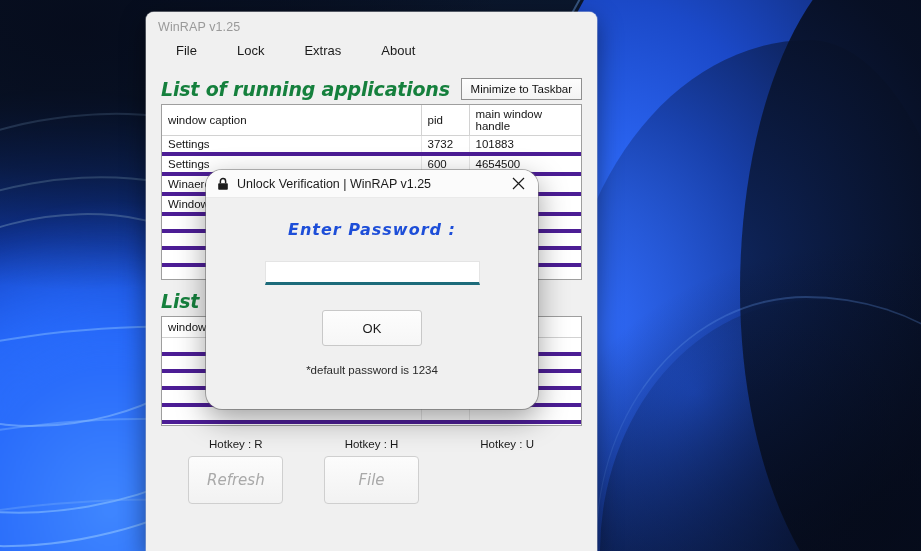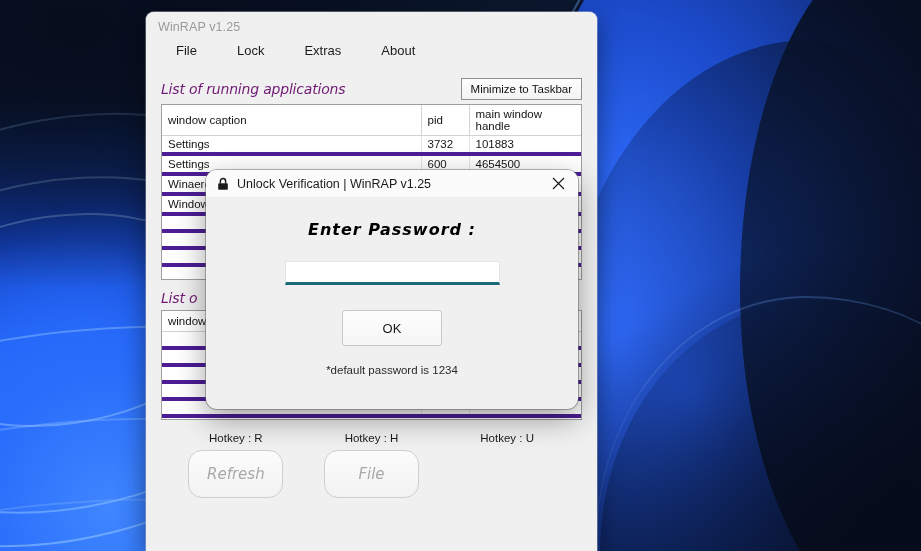--- a/index.html
+++ b/index.html
@@ -131,23 +131,23 @@
 
   .section-head {
     display: flex;
     align-items: center;
     justify-content: space-between;
     padding: 10px 15px 4px 15px;
   }
   .section-title {
     font-family: "DejaVu Sans", sans-serif;
     font-style: italic;
-    font-weight: normal;
-    font-size: 14px;
-    color: #701a75;
+    font-weight: bold;
+    font-size: 19px;
+    color: #15803d;
     letter-spacing: -0.2px;
   }
   .btn-taskbar {
     font-family: "Liberation Sans", sans-serif;
     font-size: 11.5px;
     color: #111;
     background: linear-gradient(#fdfdfd, #f3f3f3);
     border: 1px solid #8f8f8f;
     border-radius: 0;
     padding: 4px 9px;
@@ -206,38 +206,38 @@
   .hk-label {
     font-size: 11.5px;
     color: #1b1b1b;
     margin-bottom: 6px;
   }
   .hk-btn {
     width: 95px;
     height: 48px;
     background: linear-gradient(#fcfcfc, #f2f2f2);
     border: 1px solid #cfcfcf;
-    border-radius: 14px;
+    border-radius: 4px;
     font-family: "DejaVu Sans", sans-serif;
     font-style: italic;
     font-size: 15px;
     color: #a9a9a9;
     display: flex;
     align-items: center;
     justify-content: center;
     cursor: default;
   }
 
   
   #dialog {
     position: absolute;
     left: 206px; top: 170px;
-    width: 372px; height: 239px;
+    width: 332px; height: 239px;
     background: #f0f0f0;
-    border-radius: 11px;
+    border-radius: 16px;
     box-shadow: 0 10px 30px rgba(0,0,0,0.38), 0 0 0 1px rgba(130,130,130,0.55);
     overflow: hidden;
   }
   #dlg-titlebar {
     height: 28px;
     background: #fbfbfb;
     display: flex;
     align-items: center;
     padding: 0 0 0 10px;
     border-bottom: 1px solid #eaeaea;
@@ -262,21 +262,21 @@
     padding: 22px 26px 0 26px;
     display: flex;
     flex-direction: column;
     align-items: center;
   }
   #dlg-prompt {
     font-family: "DejaVu Sans", sans-serif;
     font-style: italic;
     font-weight: bold;
     font-size: 16px;
-    color: #000000;
+    color: #1d4ed8;
     letter-spacing: 1px;
     margin-bottom: 22px;
   }
   #pwd-wrap {
     width: 215px;
     margin-bottom: 25px;
   }
   #pwd-input {
     width: 100%;
     height: 24px;

